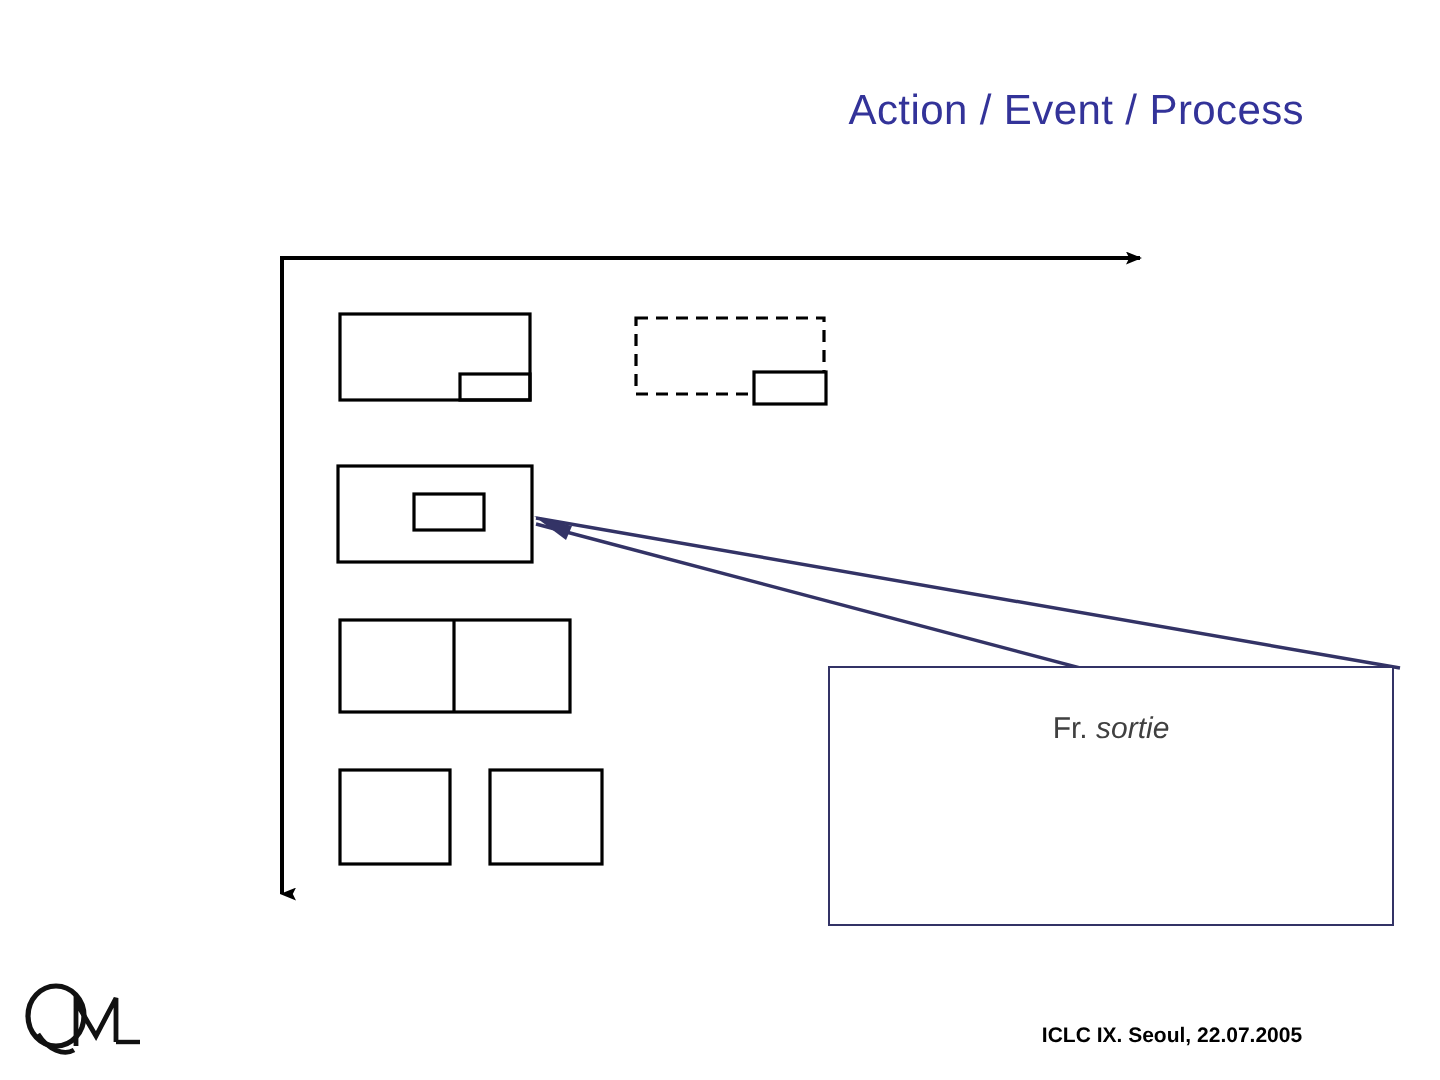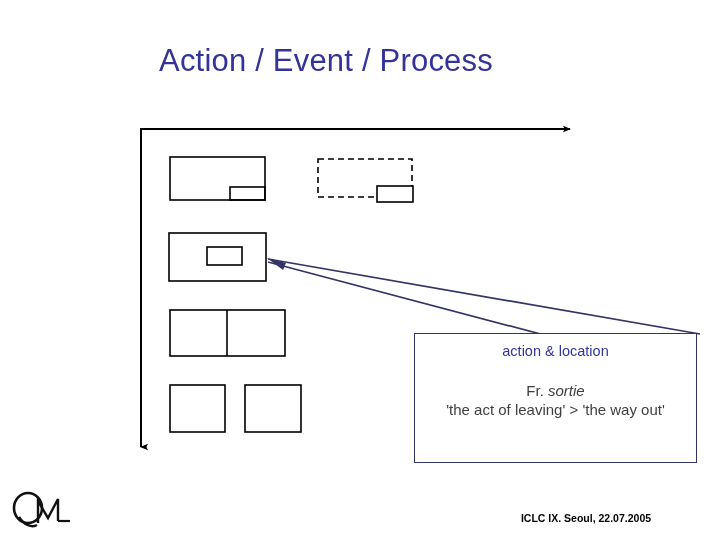--- a/index.html
+++ b/index.html
@@ -15,22 +15,22 @@
     font-family: "Liberation Sans", sans-serif;
     background: #ffffff;
   }
 
   
   #slide-title {
     position: absolute;
     left: 0;
     top: 44px;
     width: 652px;
-    text-align: center;
-    font-size: 31px;
+    text-align: right;
+    font-size: 21px;
     font-weight: normal;
     color: #333399;
     letter-spacing: 0.2px;
     line-height: 1.1;
     white-space: nowrap;
   }
 
   
   #diagram {
     position: absolute;
@@ -154,27 +154,25 @@
       <path d="M268,258 L700,336 L268,263 Z" fill="#ffffff" stroke="none"></path>
       <line x1="268" y1="259" x2="700" y2="334" stroke="#333366" stroke-width="1.7"></line>
       <line x1="268" y1="262" x2="612" y2="353" stroke="#333366" stroke-width="1.7"></line>
       <path d="M267,258 L286,263 L283,270 Z" fill="#333366"></path>
     </g>
 
   </svg>
 </div>
 
 <div id="callout-box">
-  <div id="callout-heading">action &amp; location</div>
   <div id="callout-body">
     <span id="callout-lang">
       <span class="lang-label">Fr.</span>
       <span class="lang-word">sortie</span>
     </span>
-    <span id="callout-gloss">'the act of leaving' &gt; 'the way out'</span>
   </div>
 </div>
 
 <div id="footer-credit">ICLC IX. Seoul, 22.07.2005</div>
 
 <div id="logo-mark">
   <svg viewBox="0 0 66 46" xmlns="http://www.w3.org/2000/svg">
 
     <ellipse cx="18" cy="21" rx="14" ry="15" fill="none" stroke="#111111" stroke-width="2.6"></ellipse>
     <path d="M9,30 C14,38 22,41 27,38" fill="none" stroke="#111111" stroke-width="2.4"></path>

